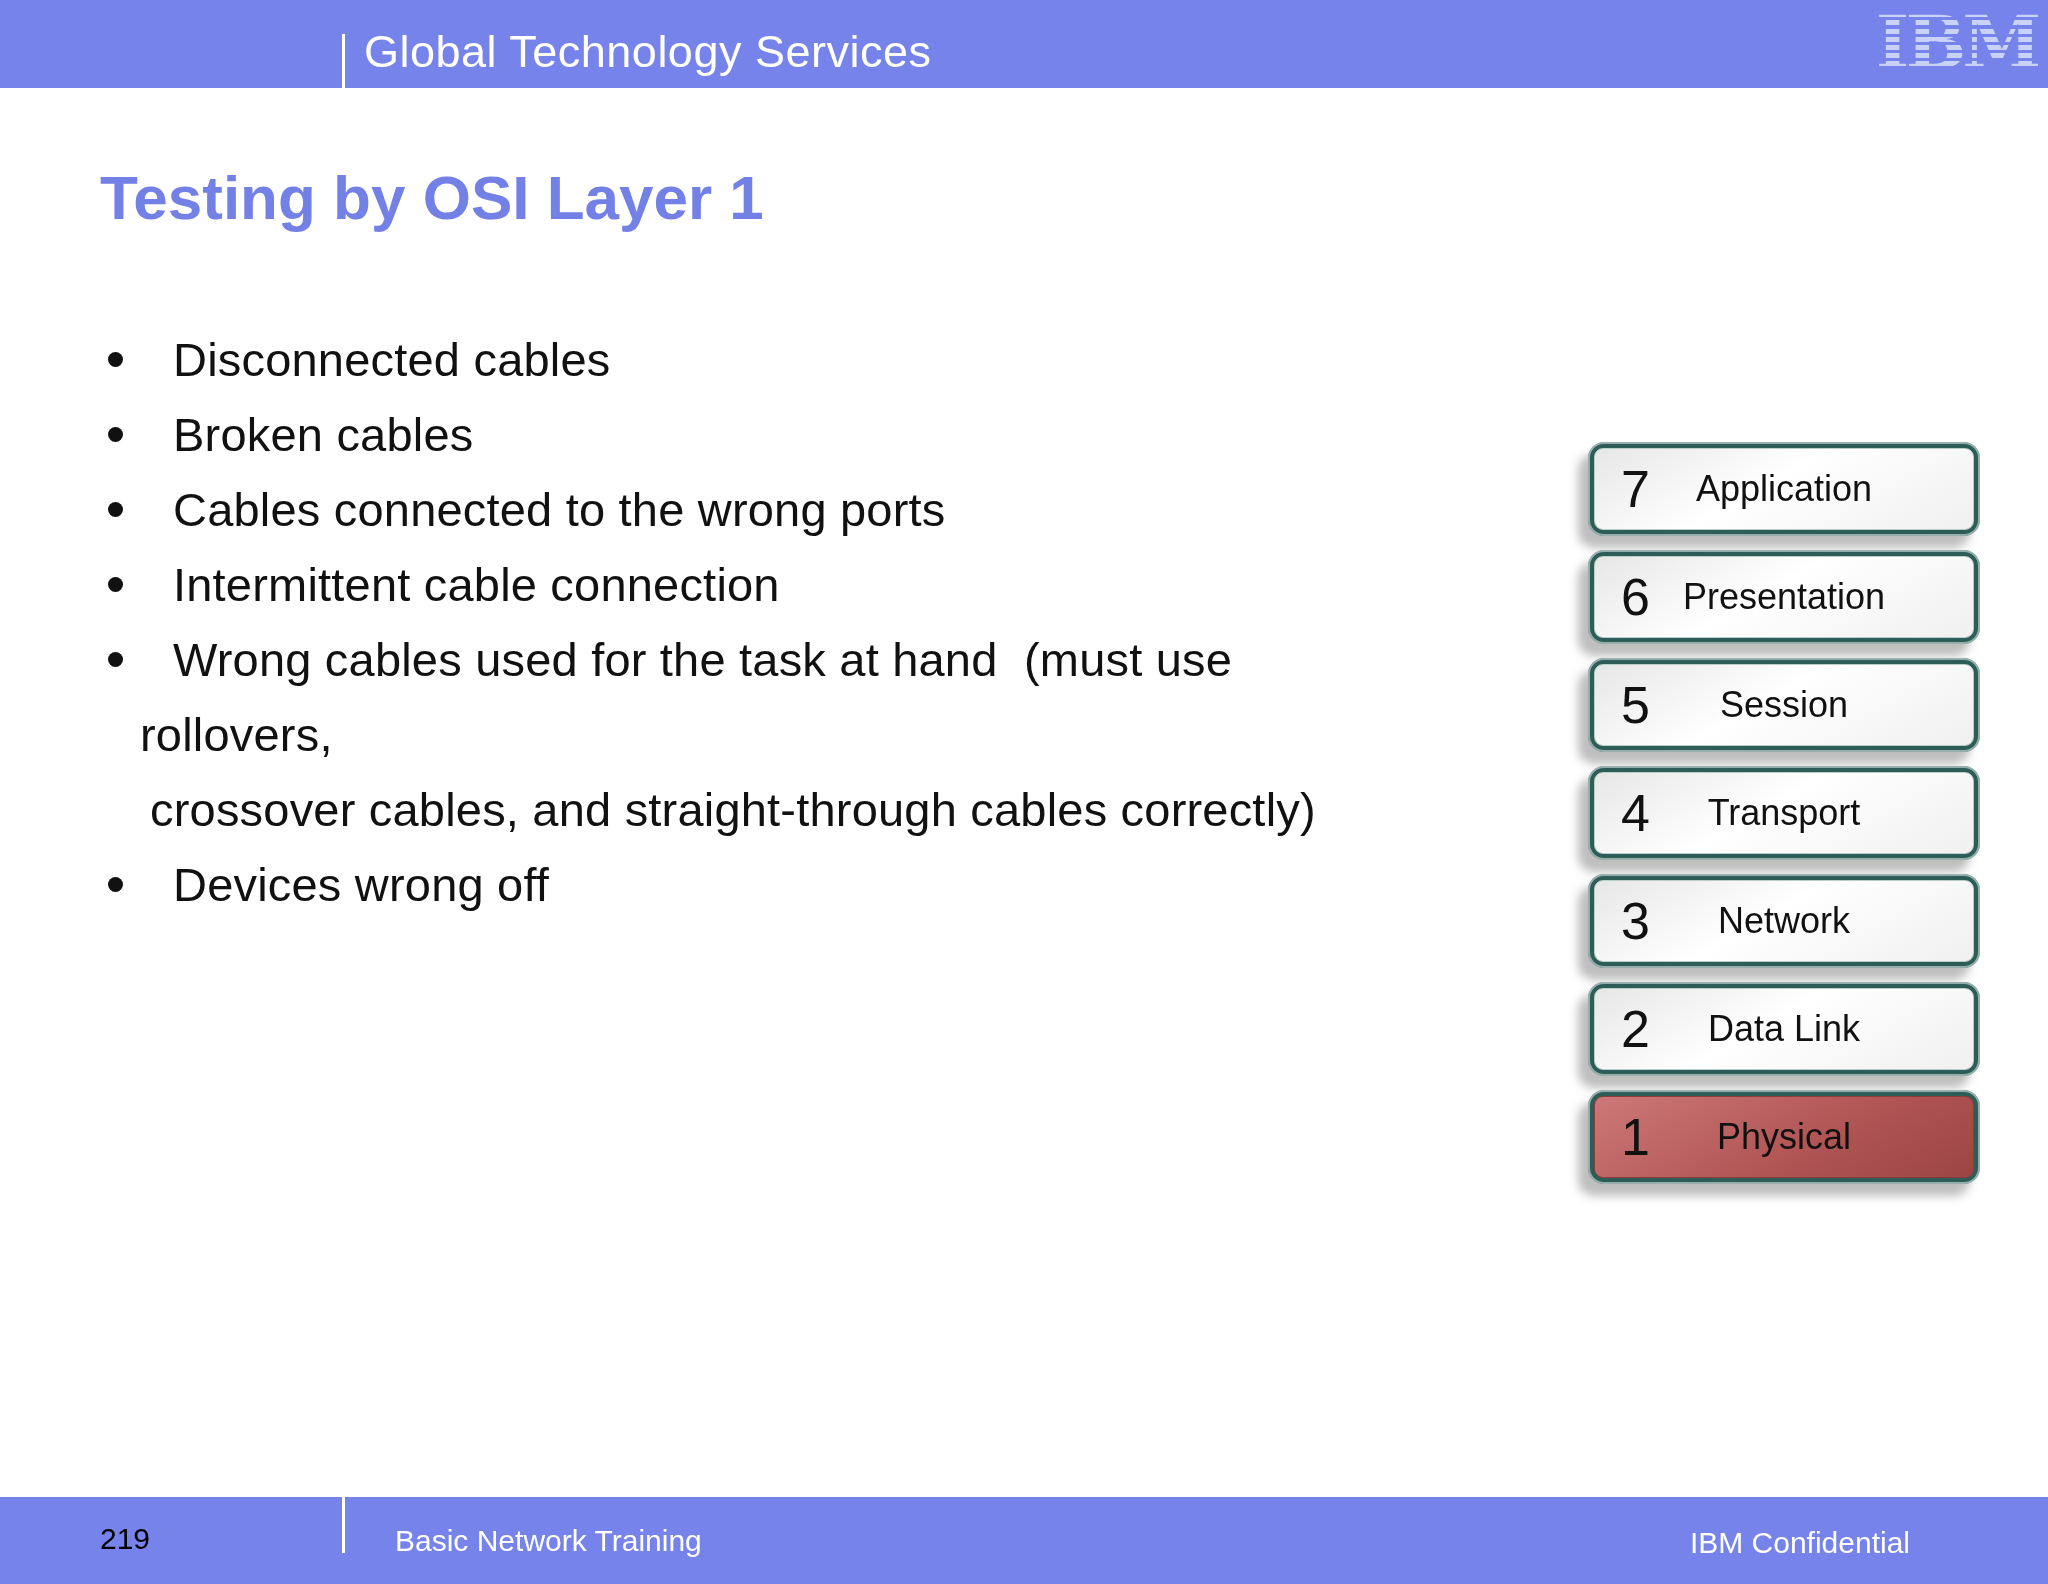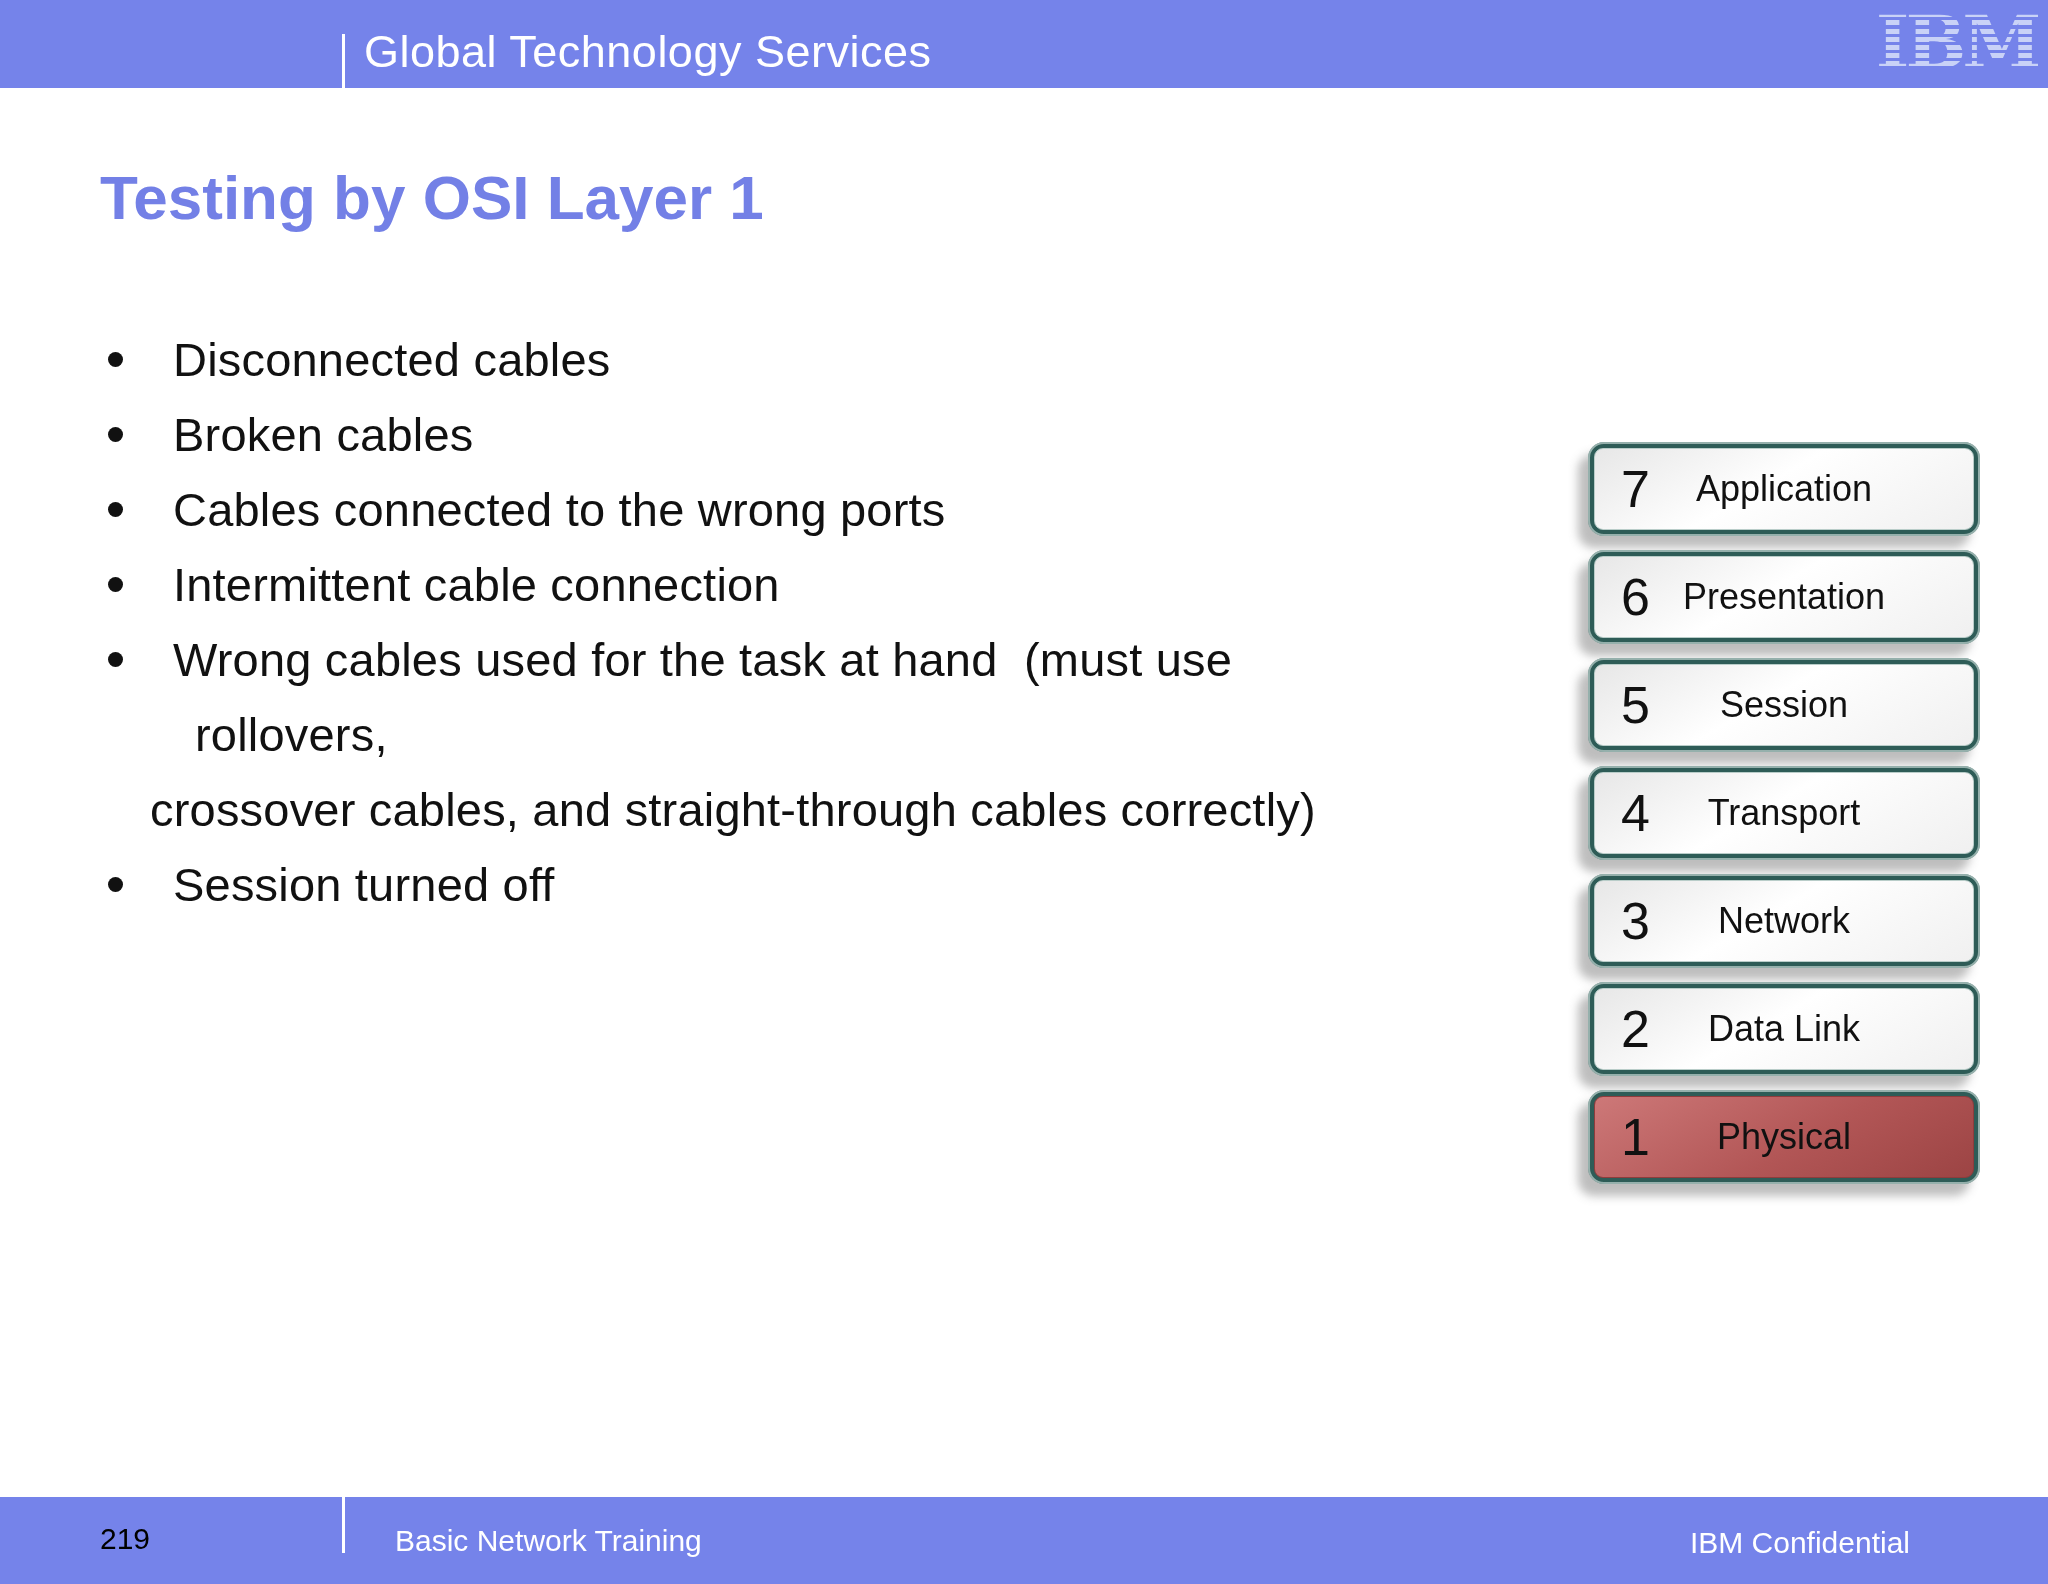--- a/index.html
+++ b/index.html
@@ -44,21 +44,21 @@
   .bullets { position:absolute; left:100px; top:322px; width:1440px; }
   .line { display:flex; align-items:center; height:75px; }
   .dot {
     width:15px; height:15px; border-radius:50%;
     background:#111111; margin-left:8px; flex:0 0 auto;
   }
   .txt {
     margin-left:50px; font-size:47px; color:#111111;
     white-space:pre; letter-spacing:0.2px;
   }
-  .line.cont  .txt { margin-left:95px; }
+  .line.cont  .txt { margin-left:40px; }
   .line.cont2 .txt { }
 
   
   .osi-stack { position:absolute; left:1588px; top:442px; width:392px; }
   .layer-box {
     position:relative; height:94px; margin-bottom:14px; box-sizing:border-box;
     background:#2e5c57; border-radius:16px; padding:6px;
     box-shadow:-10px 12px 10px rgba(110,110,110,0.45),
                inset 0 0 0 2px rgba(235,245,243,0.55);
   }
@@ -135,21 +135,21 @@
       <span class="txt">Wrong cables used for the task at hand  (must use</span>
     </div>
     <div class="line cont">
       <span class="txt">rollovers,</span>
     </div>
     <div class="line cont2">
       <span class="txt">crossover cables, and straight-through cables correctly)</span>
     </div>
     <div class="line">
       <span class="dot"></span>
-      <span class="txt">Session turned off</span>
+      <span class="txt">Devices wrong off</span>
     </div>
   </div>
 
   <div class="osi-stack">
     <div class="layer-box">
       <div class="layer-inner">
         <span class="layer-num">7</span>
         <span class="layer-label">Application</span>
       </div>
     </div>

